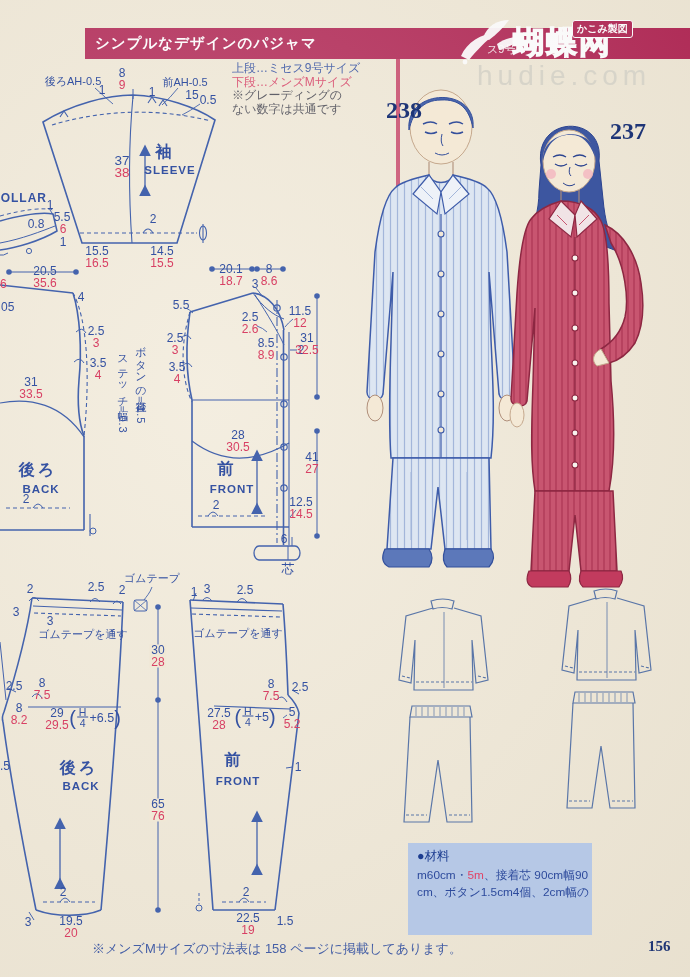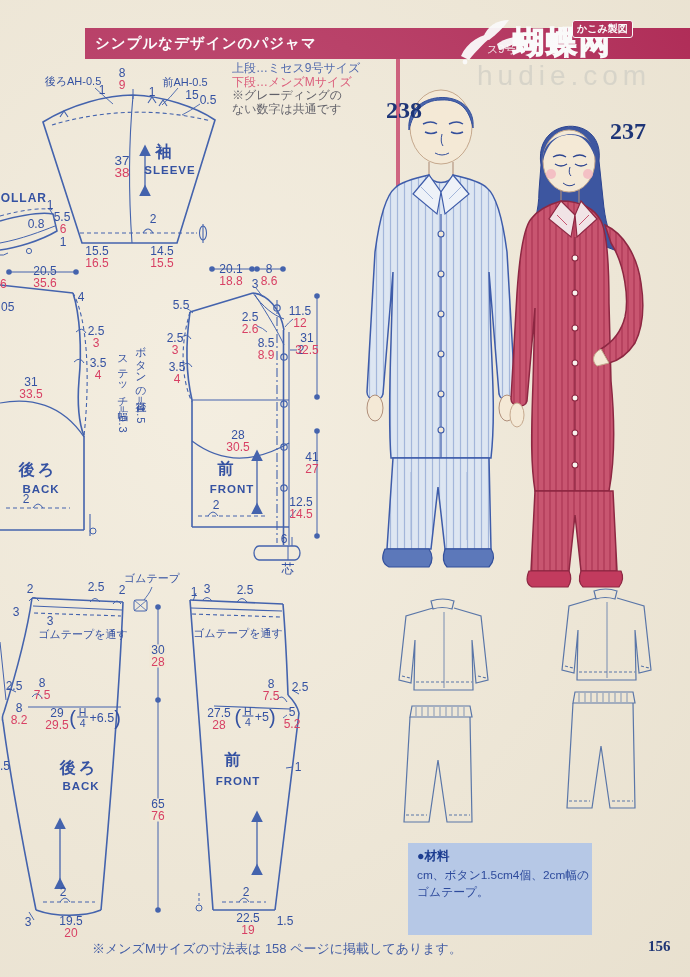--- a/index.html
+++ b/index.html
@@ -37,21 +37,21 @@
   .et{font-size:11.5px;font-weight:bold;color:#3552a2;letter-spacing:1px;}
   .vnote{position:absolute;writing-mode:vertical-rl;text-orientation:mixed;font-size:11px;
         color:#3552a2;letter-spacing:1px;z-index:20;}
   .formula{display:flex;align-items:center;color:#3552a2;font-size:12.5px;}
   .formula .paren{font-size:20px;font-weight:400;line-height:18px;}
   .frac{display:inline-flex;flex-direction:column;align-items:center;font-size:10.5px;line-height:10px;margin:0 1px;}
   .frac .num{border-bottom:1px solid #3552a2;padding:0 2px;}
   
   .materials{position:absolute;left:408px;top:843px;width:184px;height:92px;background:#b6c8e6;
         padding:5px 9px;box-sizing:border-box;z-index:25;}
-  .materials .hdr{color:#1c3c90;font-weight:bold;font-size:12.5px;margin-bottom:2px;}
+  .materials .hdr{color:#1c3c90;font-weight:normal;font-size:12.5px;margin-bottom:2px;}
   .materials .bodyline{color:#2d4a9c;font-size:11.8px;line-height:17px;white-space:nowrap;}
   .materials .red5{color:#e04468;}
   .footnote{position:absolute;left:92px;top:940px;font-size:13px;color:#3552a2;white-space:nowrap;}
   .pageno{position:absolute;left:648px;top:938px;font-family:"Liberation Serif",serif;
         font-weight:bold;font-size:15px;color:#1e3577;}
   svg{position:absolute;pointer-events:none;}
 </style>
 </head>
 <body>
 
@@ -368,21 +368,21 @@
   <div class="jt" style="left:38px;top:470px">後ろ</div>
   <div class="et" style="left:41px;top:489px">BACK</div>
   <div class="lbl" style="left:26px;top:499px">2</div>
   <div class="vnote" style="left:133px;top:338px">ボタンの直径＝1.5</div>
   <div class="vnote" style="left:115px;top:348px">ステッチ幅＝0.3</div>
   <div class="lbl red lblL" style="left:0px;top:284px">6</div>
   <div class="lbl lblL" style="left:1px;top:307px">05</div>
 
   <div class="pair" style="left:231px;top:275px">
       <span class="b">20.1</span>
-      <span class="r">18.8</span>
+      <span class="r">18.7</span>
     </div>
   <div class="pair" style="left:269px;top:275px">
       <span class="b">8</span>
       <span class="r">8.6</span>
     </div>
   <div class="lbl" style="left:255px;top:284px">3</div>
   <div class="lbl" style="left:181px;top:305px">5.5</div>
   <div class="pair" style="left:250px;top:323px">
       <span class="b">2.5</span>
       <span class="r">2.6</span>
@@ -504,20 +504,20 @@
   <div class="et" style="left:238px;top:781px">FRONT</div>
   <div class="lbl" style="left:246px;top:892px">2</div>
   <div class="pair" style="left:248px;top:924px">
       <span class="b">22.5</span>
       <span class="r">19</span>
     </div>
   <div class="lbl" style="left:285px;top:921px">1.5</div>
 
   <div class="materials">
     <div class="hdr">●材料</div>
+    <div class="bodyline"><span>m60cm・</span><span class="red5">5m</span><span>、接着芯 90cm幅90</span></div>
     <div class="bodyline">cm、ボタン1.5cm4個、2cm幅の</div>
-    <div class="bodyline">ゴムテープ。</div>
   </div>
 
   <div class="footnote">※メンズMサイズの寸法表は 158 ページに掲載してあります。</div>
   <div class="pageno">156</div>
 
 </div>
 
 </body></html>

